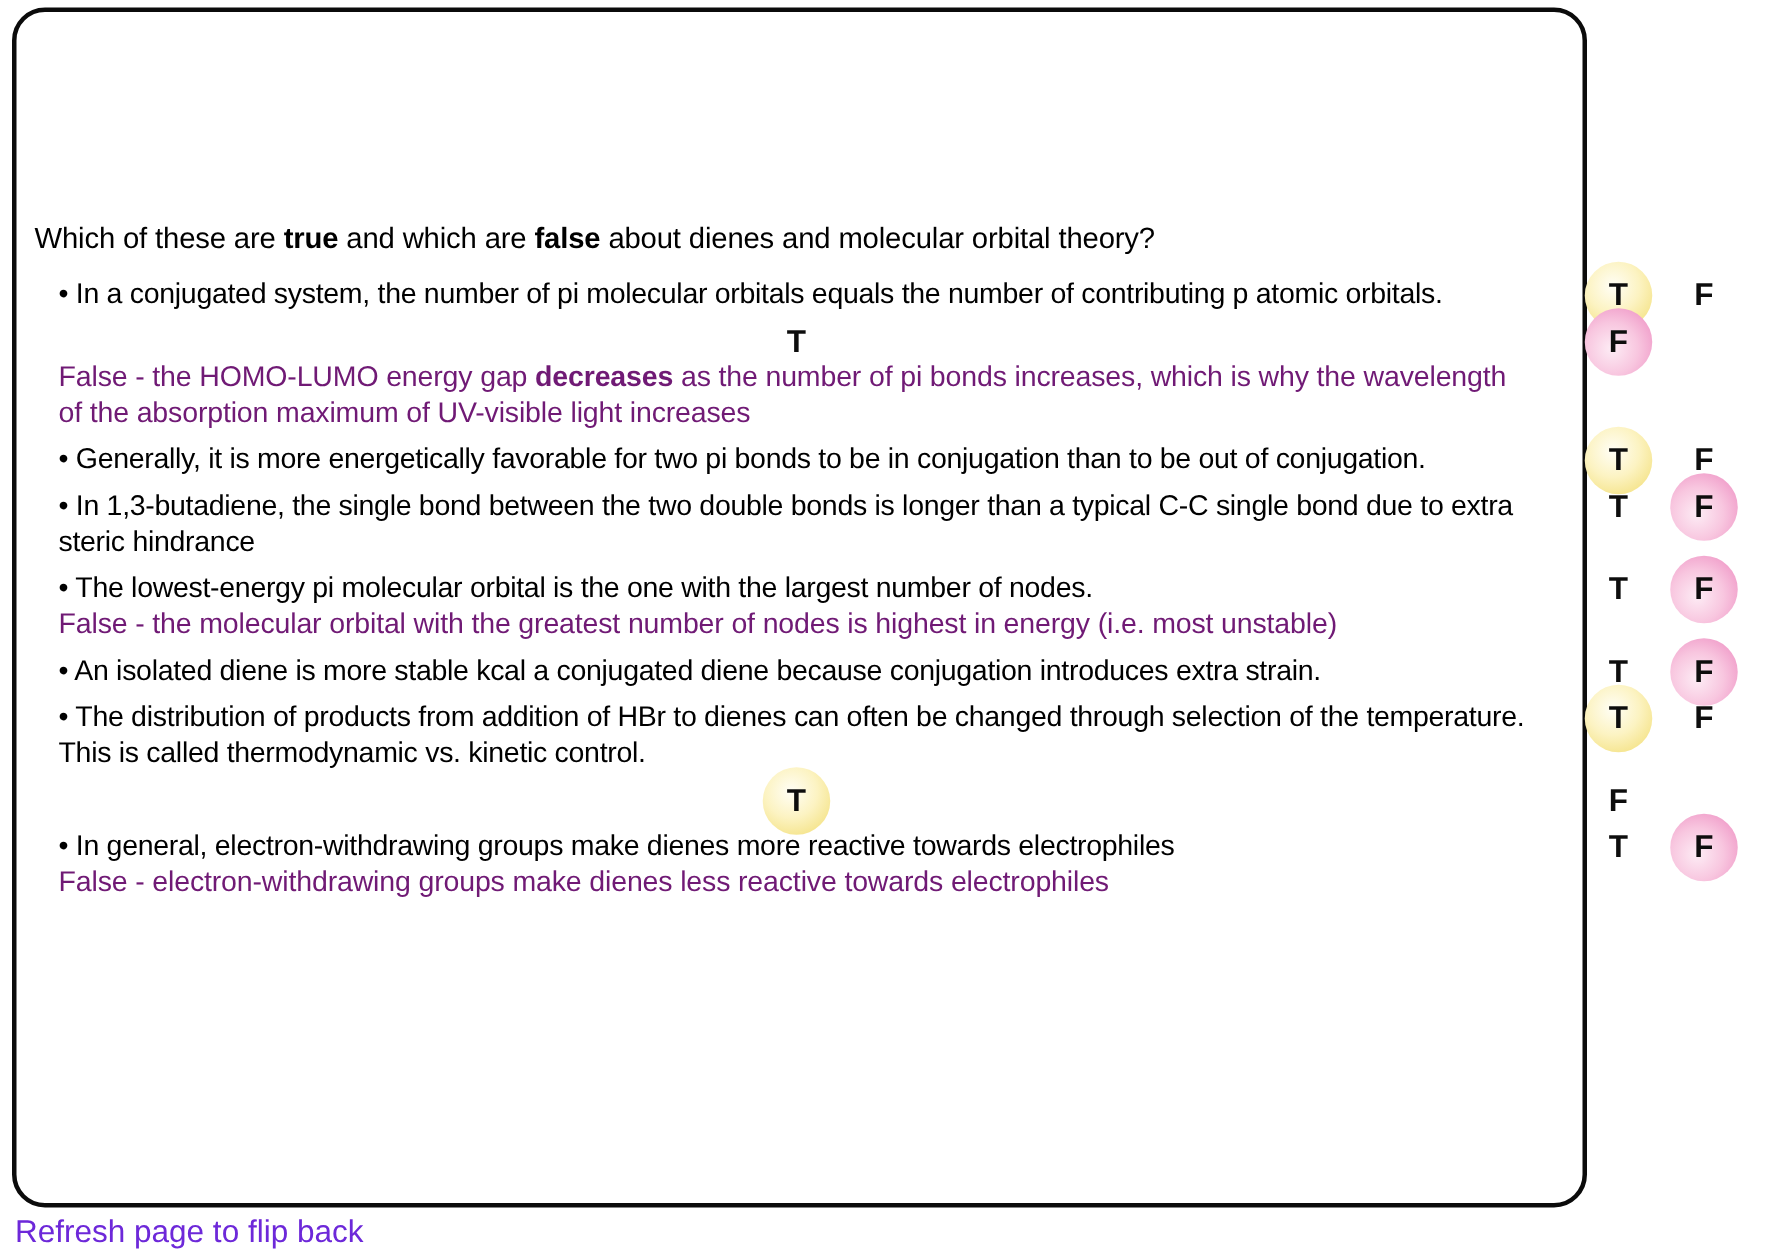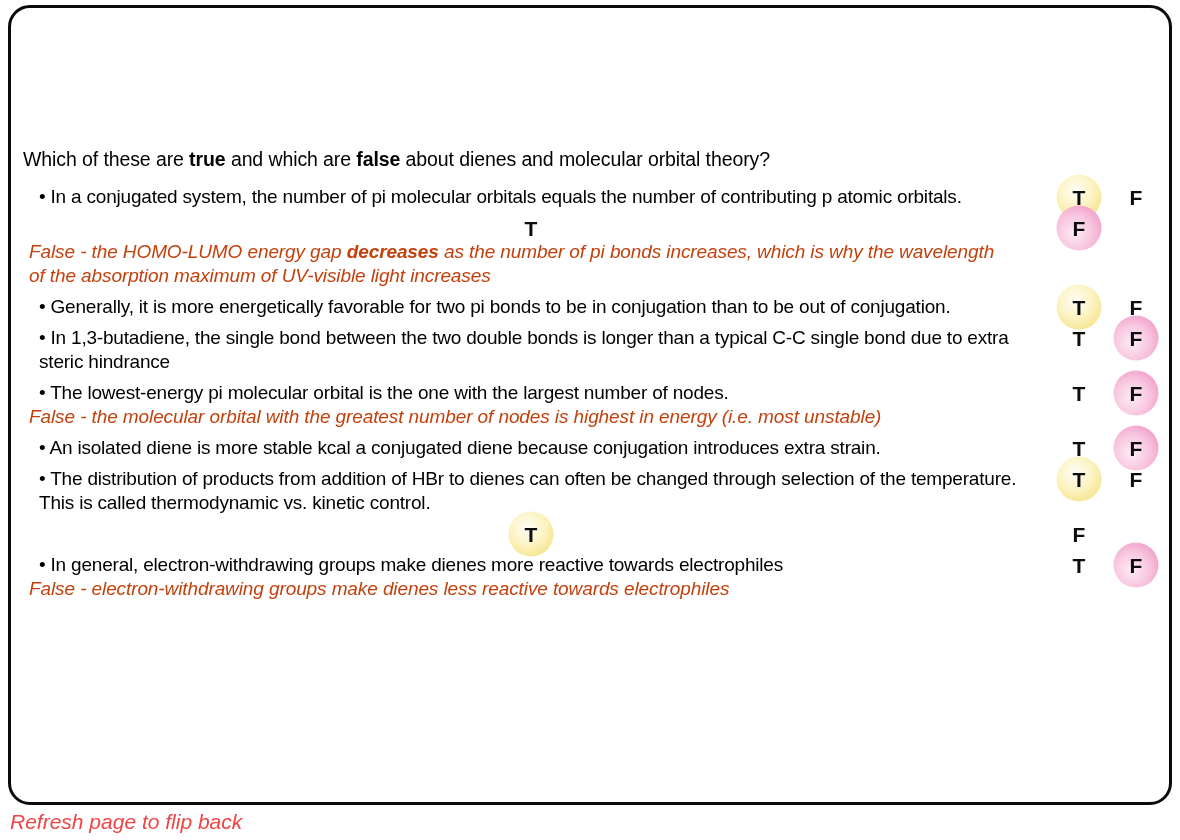--- a/index.html
+++ b/index.html
@@ -1,21 +1,21 @@
 <!DOCTYPE html>
 <html><head>
 <meta charset="utf-8">
 <style>
   html,body { margin:0; padding:0; }
   body {
     width:1180px; height:840px; position:relative; background:#fff;
     font-family:"Liberation Sans", sans-serif; color:#000; overflow:hidden;
   }
   .card {
-    position:absolute; left:8px; top:5px; width:1164px; height:800px;
+    position:absolute; left:8px; top:5px; width:1050px; height:800px;
     box-sizing:border-box; border:3.5px solid #0b0b0b; border-radius:22px;
     background:#fff; padding:139px 0 0 0;
   }
   .question {
     font-size:19.5px; line-height:24px; letter-spacing:-0.1px;
     margin:0 0 14px 12px;
   }
   .b { font-weight:bold; }
   .item { margin-bottom:7px; }
   .row { display:grid; grid-template-columns:1040px 56px 58px; align-items:start; }
@@ -30,26 +30,26 @@
     display:flex; align-items:center; justify-content:center;
     font-weight:bold; font-size:21px; color:#0d0d0d;
   }
   .row[data-answer="T"] .t-mark .disc {
     background: radial-gradient(circle at 42% 36%, #fffef6 0%, #fcf3c2 45%, #f5e48c 80%, #f0db79 100%);
   }
   .row[data-answer="F"] .f-mark .disc {
     background: radial-gradient(circle at 40% 60%, #fdecf5 0%, #f8c6df 46%, #f09cc9 82%, #eb8abd 100%);
   }
   .expl {
-    color:#c2410c; font-style:italic; font-size:19px; line-height:24px;
-    letter-spacing:-0.1px; padding-left:18px; max-width:985px;
+    color:#701a75; font-size:19px; line-height:24px;
+    letter-spacing:-0.1px; padding-left:28px; max-width:985px;
   }
   .footer-left {
     position:absolute; left:10px; top:810px; font-size:21px;
-    font-style:italic; color:#ef4444;
+    color:#6d28d9;
   }
   .footer-right {
     position:absolute; right:8px; top:852px; font-size:21px; color:#a9abad;
   }
 </style>
 </head>
 <body>
 
 <div class="card">
 

